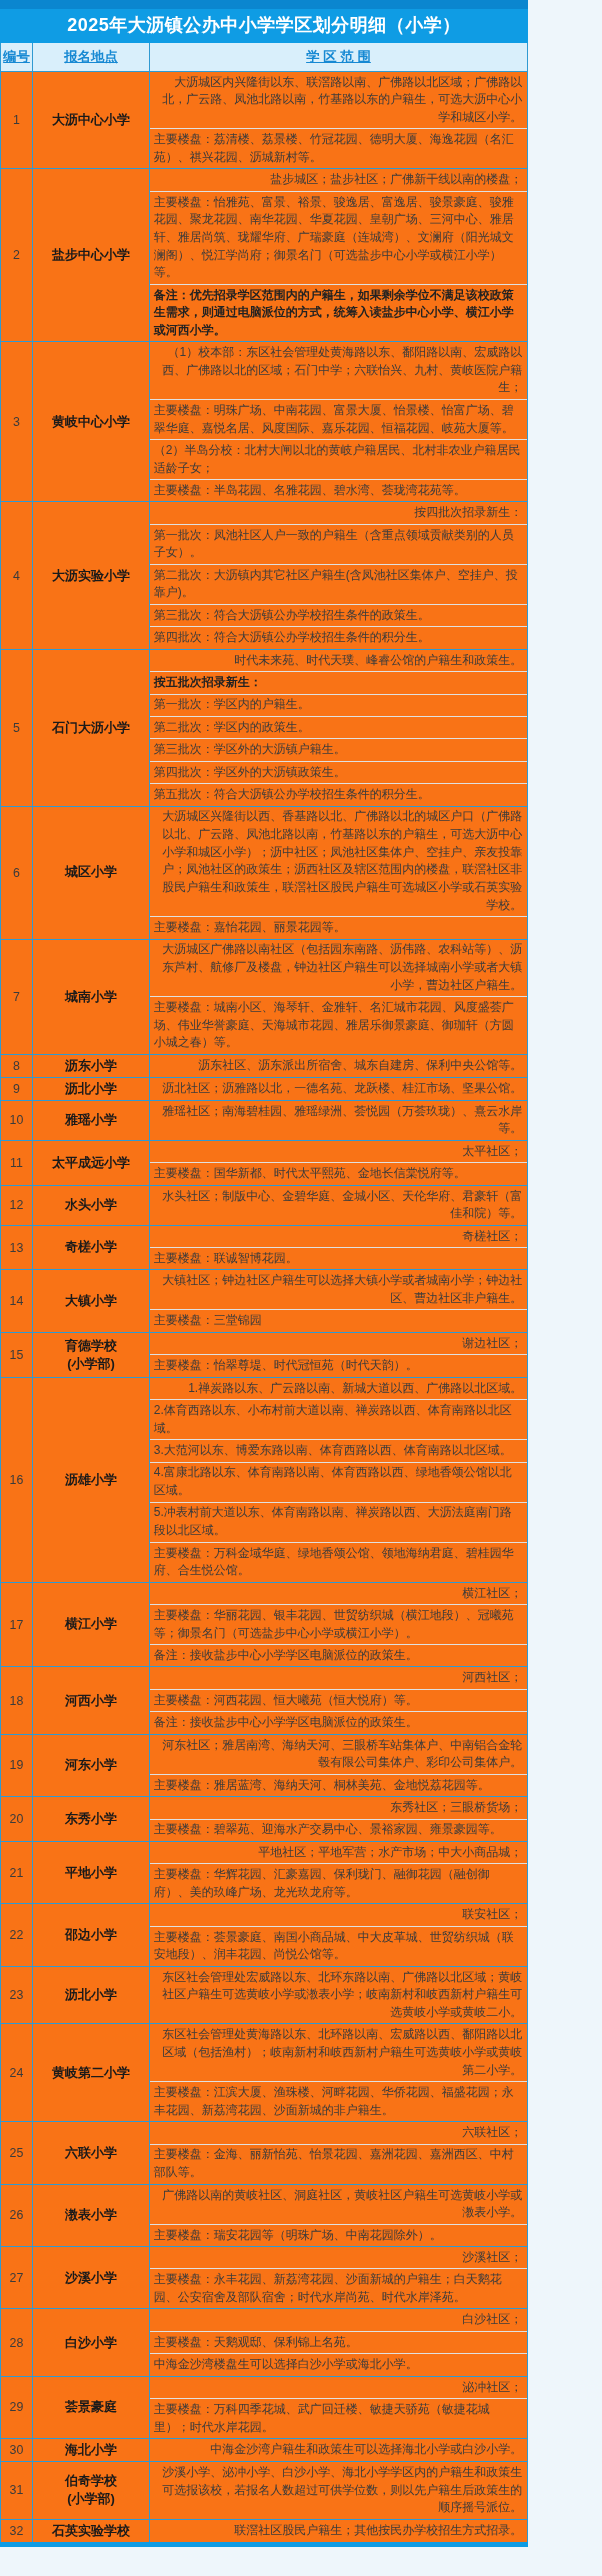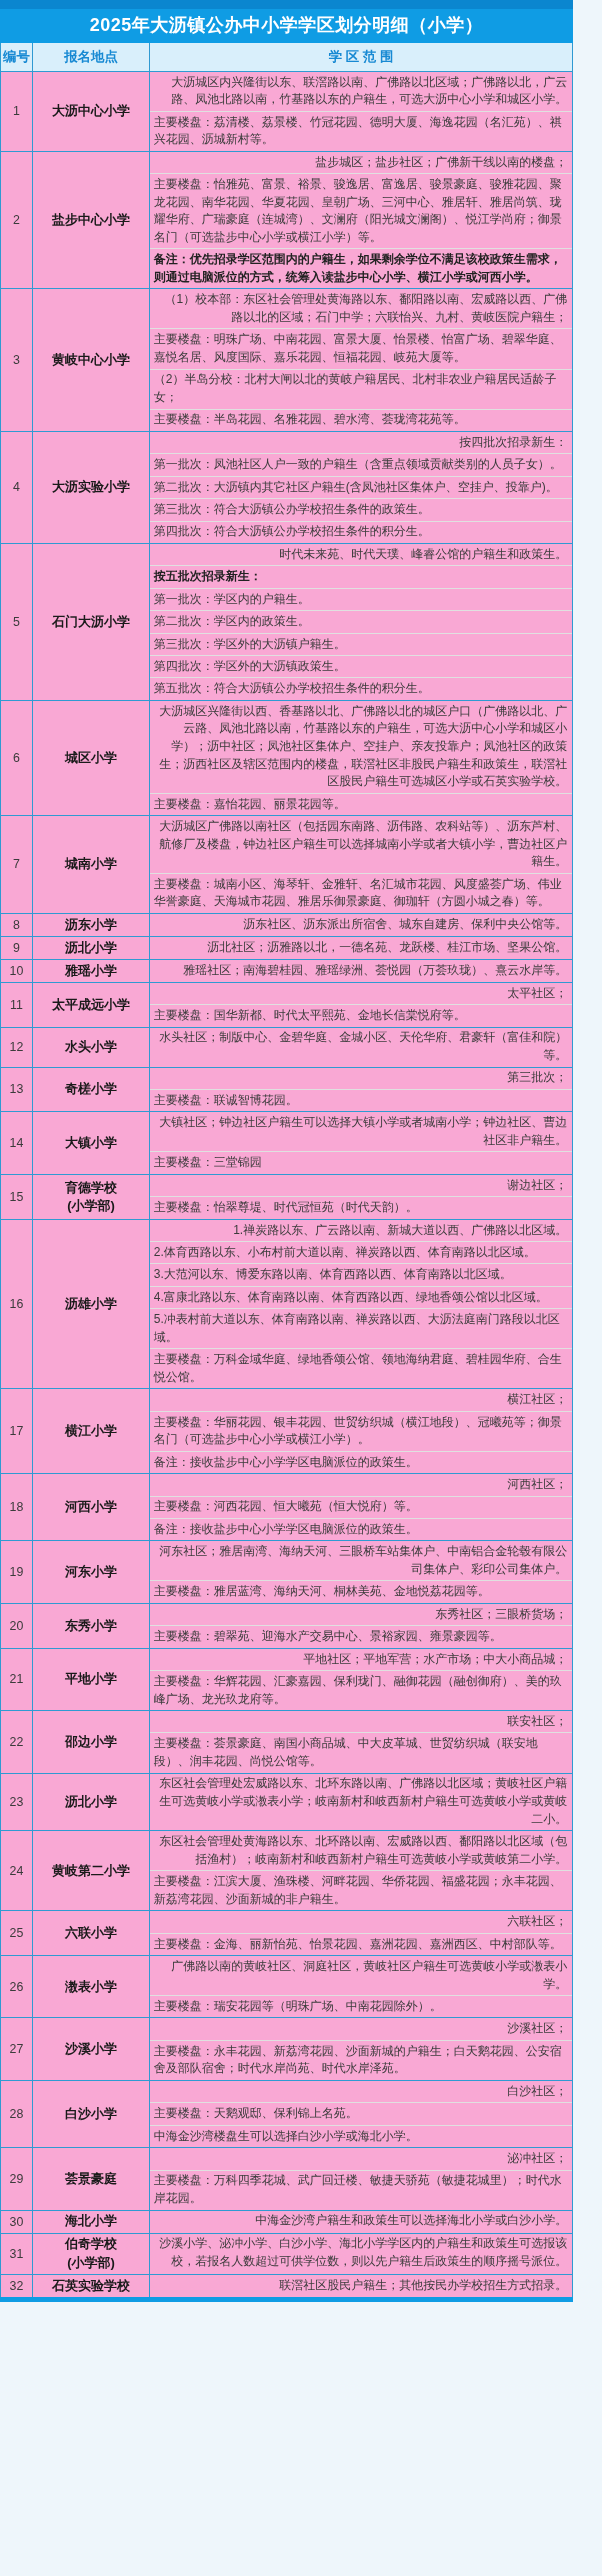--- a/index.html
+++ b/index.html
@@ -1,29 +1,29 @@
 <!DOCTYPE html>
 <html lang="zh"><head>
 <meta charset="utf-8">
 <style>
   html,body{margin:0;padding:0;background:#eef6fb;}
   body{width:603px;font-family:"Liberation Sans","DejaVu Sans",sans-serif;}
-  .sheet{width:573px;box-sizing:border-box;background:#f9a8d4;}
+  .sheet{width:528px;box-sizing:border-box;background:#f97316;}
   .top-strip{height:8.6px;background:#0b86cf;}
   .title-bar{
     background:#0f9ce4;color:#ffffff;font-weight:bold;font-size:18px;
     text-align:center;padding:4.8px 0 5.7px 0;letter-spacing:0.5px;
   }
   .table{border-left:1.9px solid #2f9ad2;border-right:1.9px solid #2f9ad2;}
   .thead,.row{display:grid;grid-template-columns:32px 117px 1fr;}
   .thead{
     background:#d9effb;color:#1789d3;font-weight:bold;font-size:13.4px;
     border-bottom:1px solid #2f9ad2;
   }
-  .thead .cell{display:flex;align-items:center;justify-content:center;padding:4.8px 1.9px;}
+  .thead .cell{display:flex;align-items:center;justify-content:center;padding:4.8px 1.9px;text-decoration:underline;}
   .cell{border-right:1px solid #2f9ad2;box-sizing:border-box;}
   .cell:last-child{border-right:none;}
   .row{border-bottom:1px solid #2f9ad2;}
   .row:last-child{border-bottom:none;}
   .cell.no{
     display:flex;align-items:center;justify-content:center;
     font-size:12.4px;color:#3b3b3b;
   }
   .cell.school{
     display:flex;align-items:center;justify-content:center;text-align:center;
@@ -149,21 +149,21 @@
           <div class="cell no">12</div>
           <div class="cell school">水头小学</div>
           <div class="cell range">
             <div class="para">水头社区；制版中心、金碧华庭、金城小区、天伦华府、君豪轩（富佳和院）等。</div>
           </div>
         </div>
         <div class="row">
           <div class="cell no">13</div>
           <div class="cell school">奇槎小学</div>
           <div class="cell range">
-            <div class="para">第三批次；</div>
+            <div class="para">奇槎社区；</div>
             <div class="para">主要楼盘：联诚智博花园。</div>
           </div>
         </div>
         <div class="row">
           <div class="cell no">14</div>
           <div class="cell school">大镇小学</div>
           <div class="cell range">
             <div class="para">大镇社区；钟边社区户籍生可以选择大镇小学或者城南小学；钟边社区、曹边社区非户籍生。</div>
             <div class="para">主要楼盘：三堂锦园</div>
           </div>

